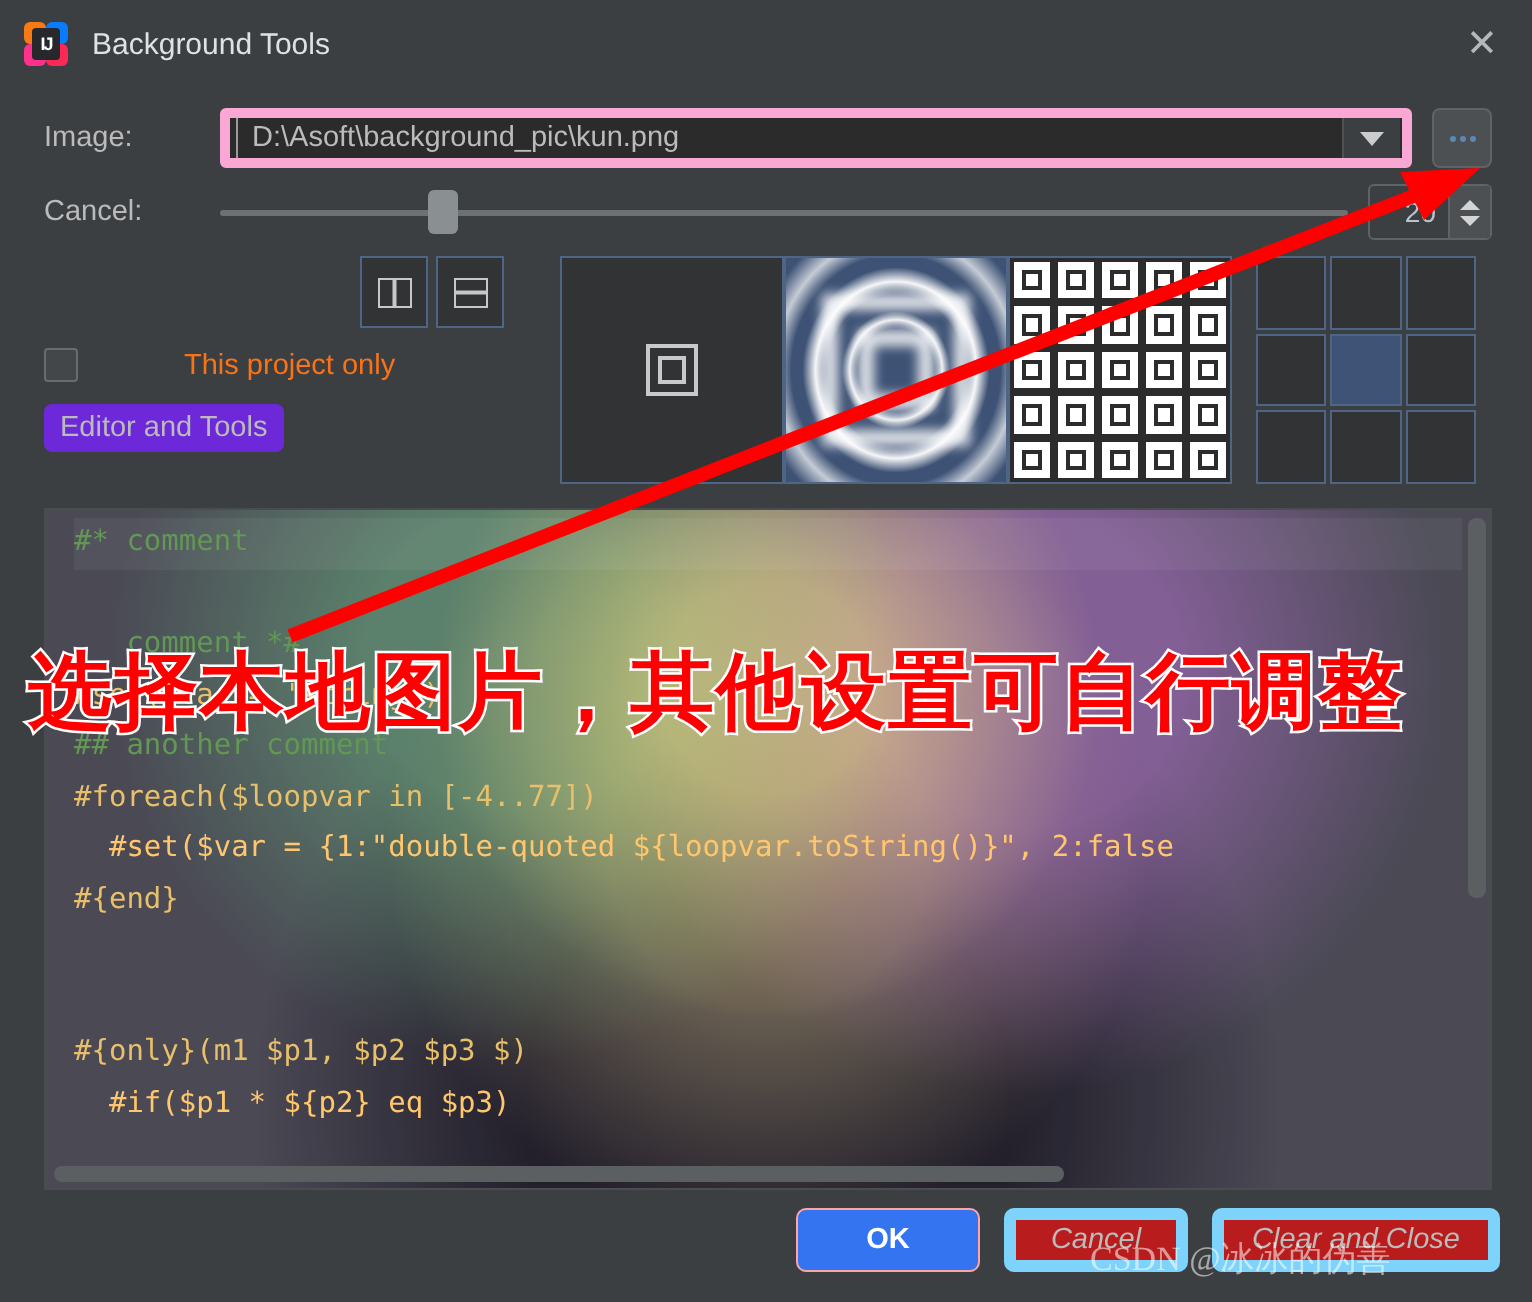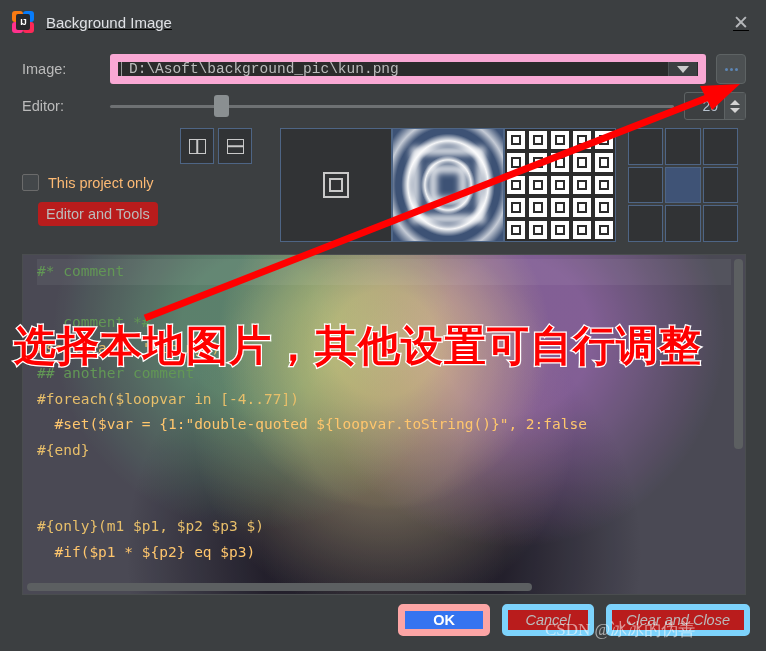--- a/index.html
+++ b/index.html
@@ -21,21 +21,20 @@
   }
 
   
   .titlebar {
     height: 44px;
     flex: 0 0 44px;
     display: flex;
     align-items: center;
     padding: 0 10px 0 12px;
     box-sizing: border-box;
-    text-decoration: underline;
   }
   .app-icon {
     width: 22px; height: 22px;
     flex: 0 0 22px;
     position: relative;
     margin-right: 12px;
   }
   .app-icon .sq {
     position:absolute; border-radius:3px;
   }
@@ -79,27 +78,26 @@
   .row-label {
     width: 88px;
     flex: 0 0 88px;
     color: #bbbbbb;
     font-size: 14.5px;
   }
   .combo {
     flex: 1 1 auto;
     height: 30px;
     background: #2b2b2b;
-    border: 8px solid #f9a8d4;
+    border: 5px solid #f9a8d4;
     border-radius: 3px;
     display: flex;
     align-items: center;
     box-sizing: border-box;
     overflow: hidden;
-    font-family: Liberation Mono, monospace;
   }
   .combo-value {
     flex: 1 1 auto;
     color: #bbbbbb;
     font-size: 14.5px;
     padding-left: 7px;
     border-left: 1px solid #9a9a9a;
     margin-left: 3px;
     line-height: 20px;
     white-space: nowrap;
@@ -242,32 +240,33 @@
   }
   .cbox {
     width: 15px; height: 15px;
     border: 1px solid #6b6b6b;
     background: #43474a;
     border-radius: 2px;
     margin-right: 9px;
     flex: 0 0 15px;
   }
   .checkbox-row span {
-    color: #fdba74;
+    color: #f97316;
     font-size: 14.5px;
+    margin-left: 44px;
   }
   .tabs-row { display:flex; align-items:center; }
   .tab {
     font-size: 14.5px;
     color: #bbbbbb;
     padding: 4px 8px;
     border-radius: 4px;
     cursor: pointer;
   }
-  .tab.selected { background:#b91c1c;margin-left:16px; }
+  .tab.selected { background:#6d28d9; }
 
   
   .fills { display:flex; flex: 0 0 auto; }
   .thumb {
     width: 112px; height: 114px;
     border: 1px solid #4e6585;
     box-sizing: border-box;
     position: relative;
     overflow: hidden;
     background: #313335;
@@ -405,21 +404,21 @@
     height: 32px;
     min-width: 92px;
     border-radius: 5px;
     display:flex; align-items:center; justify-content:center;
     font-size: 14.5px;
     cursor: pointer;
     box-sizing:border-box;
     padding: 0 14px;
   }
   .btn-primary {
-    background:#3574f0; color:#ffffff; border:7px solid #fca5a5;
+    background:#3574f0; color:#ffffff; border:1px solid #fca5a5;
     font-weight:bold;
   }
   .btn-default {
     background:#b91c1c; color:#bbbbbb; border:6px solid #7dd3fc;font-style:italic;
   }
 
   
   .arrow-svg, .cn-text, .watermark {
     position:absolute;
     pointer-events:none;
@@ -450,21 +449,21 @@
 <div id="dialog">
 
   <div class="titlebar">
     <div class="app-icon">
       <div class="sq c1"></div>
         <div class="sq c2"></div>
       <div class="sq c3"></div>
         <div class="sq c4"></div>
       <div class="inner">IJ</div>
     </div>
-    <div class="title-text">Background Image</div>
+    <div class="title-text">Background Tools</div>
     <div class="close-btn">✕</div>
   </div>
 
   <div class="form-area">
 
     <div class="row">
       <div class="row-label">Image:</div>
       <div class="combo">
         <div class="combo-value" title="Path to image">D:\Asoft\background_pic\kun.png</div>
         <div class="combo-arrow">
@@ -472,21 +471,21 @@
           </div>
       </div>
       <div class="browse-btn">
         <span></span>
           <span></span>
           <span></span>
       </div>
     </div>
 
     <div class="row">
-      <div class="row-label">Editor:</div>
+      <div class="row-label">Cancel:</div>
       <div class="slider-wrap">
         <div class="slider-track"></div>
         <div class="slider-thumb"></div>
       </div>
       <div class="spinner">
         <div class="spinner-val">20</div>
         <div class="spinner-btns">
           <i class="spin-up"></i>
           <i class="spin-down"></i>
         </div>

